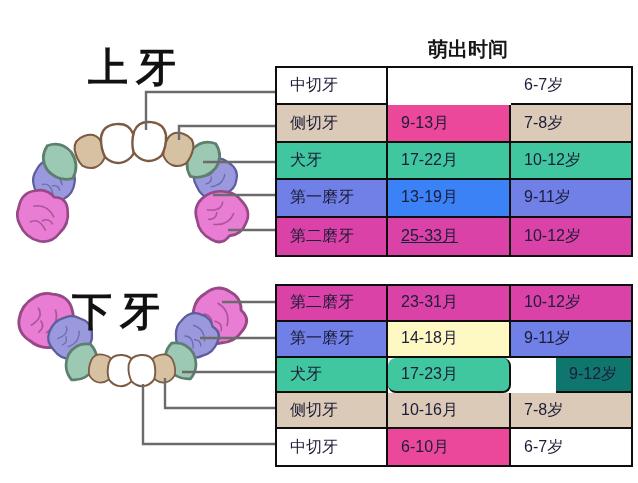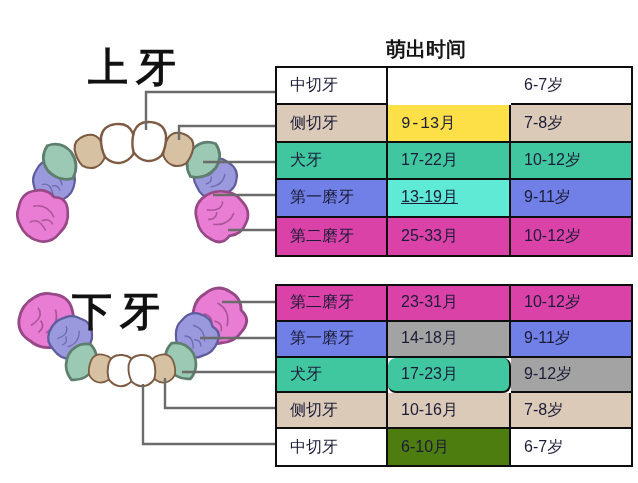--- a/index.html
+++ b/index.html
@@ -9,21 +9,21 @@
   }
   .art{position:absolute;left:0;top:0;z-index:1;}
   .big-title{
     position:absolute;z-index:3;font-family:"Liberation Serif","DejaVu Serif",serif;
     font-weight:600;font-size:40px;color:#111;letter-spacing:8px;line-height:1;
   }
   #upper-title{left:88px;top:48px;}
   #lower-title{left:72px;top:248px;margin-top:44px;}
   .col-header{
     position:absolute;z-index:3;font-family:"Liberation Serif","DejaVu Serif",serif;
-    font-weight:700;font-size:20px;color:#161616;text-align:left;
+    font-weight:700;font-size:20px;color:#161616;text-align:right;
   }
   #eruption-header{left:386px;top:36px;width:122px;}
   #shedding-header{left:508px;top:36px;width:125px;}
   .tbl{
     position:absolute;left:275px;width:358px;z-index:2;background:#fff;
     border:2px solid #0e0e0e;box-sizing:border-box;
     display:grid;grid-template-columns:111px 123px 1fr;
   }
   #upper-table{top:66px;grid-auto-rows:37.4px;}
   #lower-table{top:284px;grid-auto-rows:35.8px;}
@@ -151,51 +151,51 @@
   <div id="lower-title" class="big-title">下牙</div>
 
   <div id="eruption-header" class="col-header">萌出时间</div>
 
   <div id="upper-table" class="tbl">
     <div class="cell" style="background-color: rgb(255, 255, 255);">中切牙</div>
     <div class="cell" style="background-color: rgb(255, 255, 255); margin-top: 44px;">8-12月</div>
     <div class="cell c3" style="background-color: rgb(255, 255, 255);">6-7岁</div>
 
     <div class="cell" style="background-color: rgb(219, 202, 183);">侧切牙</div>
-    <div class="cell" style="background-color: #fde047; font-family: Liberation Mono, monospace;">9-13月</div>
+    <div class="cell" style="background-color: #ec4899;">9-13月</div>
     <div class="cell c3" style="background-color: rgb(219, 202, 183);">7-8岁</div>
 
     <div class="cell" style="background-color: rgb(64, 199, 160);">犬牙</div>
     <div class="cell" style="background-color: rgb(64, 199, 160);">17-22月</div>
     <div class="cell c3" style="background-color: rgb(64, 199, 160);">10-12岁</div>
 
     <div class="cell" style="background-color: rgb(112, 128, 230);">第一磨牙</div>
-    <div class="cell" style="background-color: #5eead4; text-decoration: underline;">13-19月</div>
+    <div class="cell" style="background-color: #3b82f6;">13-19月</div>
     <div class="cell c3" style="background-color: rgb(112, 128, 230);">9-11岁</div>
 
     <div class="cell r-last" style="background-color: rgb(219, 66, 167);">第二磨牙</div>
-    <div class="cell r-last" style="background-color: rgb(219, 66, 167);">25-33月</div>
+    <div class="cell r-last" style="background-color: rgb(219, 66, 167); text-decoration: underline;">25-33月</div>
     <div class="cell c3 r-last" style="background-color: rgb(219, 66, 167);">10-12岁</div>
   </div>
 
   <div id="lower-table" class="tbl">
     <div class="cell" style="background-color: rgb(219, 66, 167);">第二磨牙</div>
     <div class="cell" style="background-color: rgb(219, 66, 167);">23-31月</div>
     <div class="cell c3" style="background-color: rgb(219, 66, 167);">10-12岁</div>
 
     <div class="cell" style="background-color: rgb(112, 128, 230);">第一磨牙</div>
-    <div class="cell" style="background-color: #a3a3a3;">14-18月</div>
+    <div class="cell" style="background-color: #fef9c3;">14-18月</div>
     <div class="cell c3" style="background-color: rgb(112, 128, 230);">9-11岁</div>
 
     <div class="cell" style="background-color: rgb(64, 199, 160);">犬牙</div>
     <div class="cell" style="background-color: rgb(64, 199, 160); border-radius: 8px;">17-23月</div>
-    <div class="cell c3" style="background-color: #a3a3a3;">9-12岁</div>
+    <div class="cell c3" style="background-color: #0f766e; margin-left: 45px;">9-12岁</div>
 
     <div class="cell" style="background-color: rgb(219, 202, 183);">侧切牙</div>
     <div class="cell" style="background-color: rgb(219, 202, 183);">10-16月</div>
     <div class="cell c3" style="background-color: rgb(219, 202, 183);">7-8岁</div>
 
     <div class="cell r-last" style="background-color: rgb(255, 255, 255);">中切牙</div>
-    <div class="cell r-last" style="background-color: #4d7c0f;">6-10月</div>
+    <div class="cell r-last" style="background-color: #ec4899;">6-10月</div>
     <div class="cell c3 r-last" style="background-color: rgb(255, 255, 255);">6-7岁</div>
   </div>
 
 </div>
 
 </body></html>

